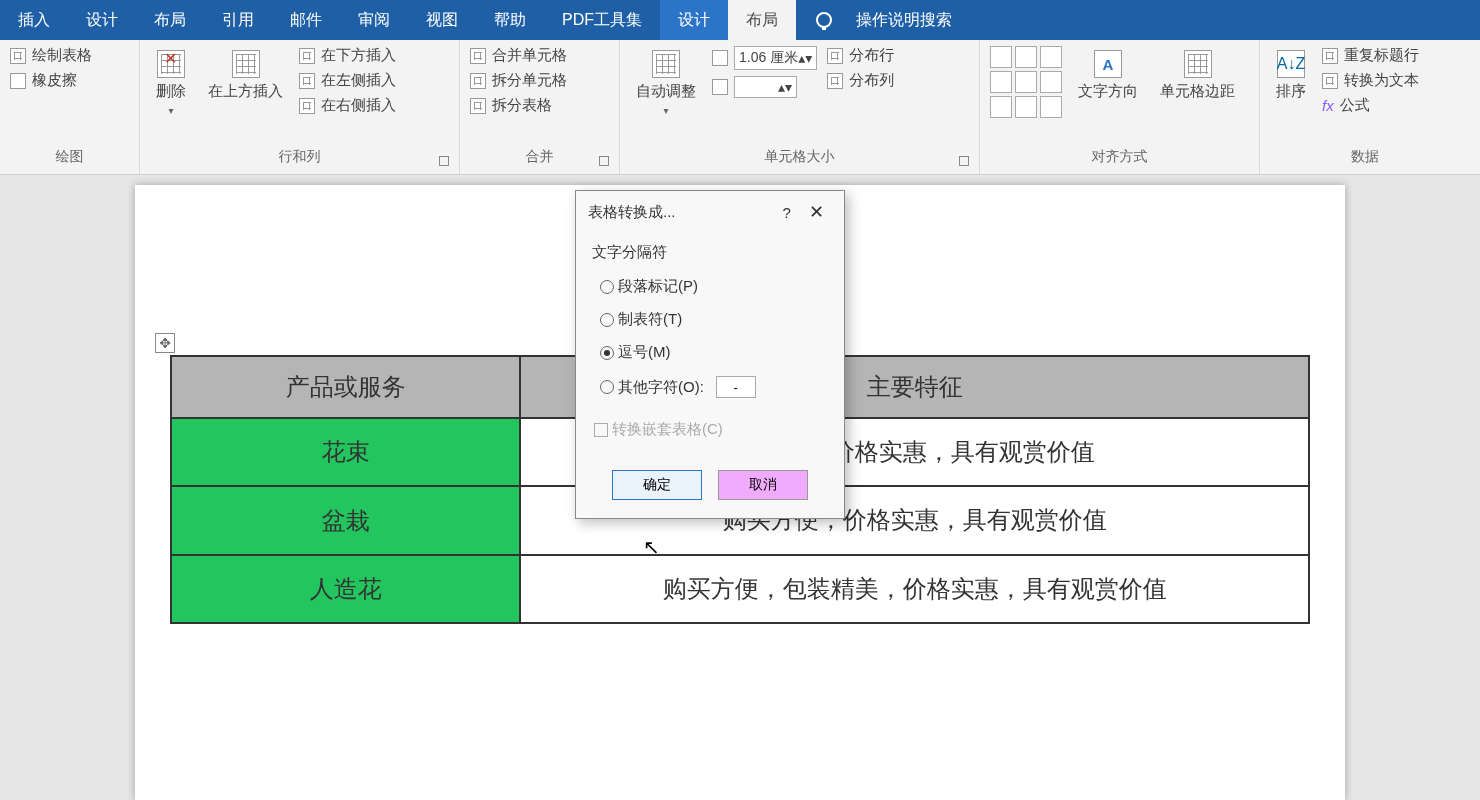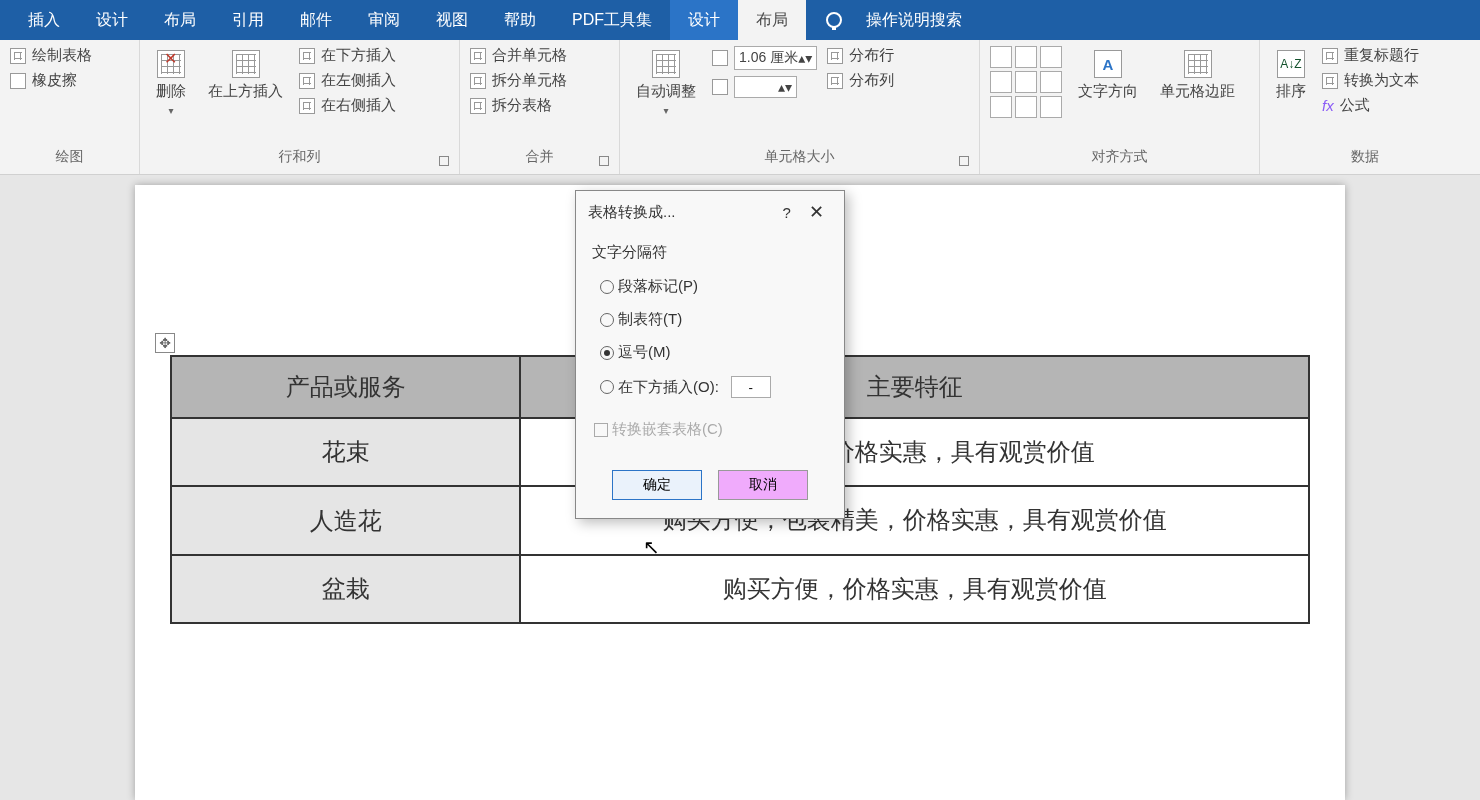--- a/index.html
+++ b/index.html
@@ -1,18 +1,18 @@
 <!DOCTYPE html>
 <html><head>
 <meta charset="utf-8">
 <style>
   * { box-sizing: border-box; margin: 0; padding: 0; font-family: "Microsoft YaHei", "SimSun", sans-serif; }
   body { width: 1480px; height: 800px; background: #e6e6e6; overflow: hidden; position: relative; }
   
-  .tabbar { height: 40px; background: #1e5fa6; display: flex; align-items: center; padding-left: 10px; color: #fff; font-size: 16px; }
+  .tabbar { height: 40px; background: #1e5fa6; display: flex; align-items: center; color: #fff; font-size: 16px; }
   .tab { padding: 0 18px; height: 40px; line-height: 40px; cursor: pointer; }
   .tab.active { background: #f3f3f3; color: #4a4a4a; }
   .tab.lightactive { background: #2b74c7; }
   .tell-me { display: flex; align-items: center; padding-left: 20px; gap: 24px; }
   .bulb-icon { width: 16px; height: 16px; border: 2px solid #fff; border-radius: 50%; position: relative; }
   .bulb-icon:after { content: ""; position: absolute; bottom: -4px; left: 4px; width: 4px; height: 3px; background: #fff; }
   
   .ribbon { height: 135px; background: #f3f3f3; border-bottom: 1px solid #d0d0d0; display: flex; }
   .rgroup { border-right: 1px solid #d9d9d9; display: flex; flex-direction: column; padding: 6px 10px 2px; }
   .rgroup-body { flex: 1; display: flex; gap: 10px; align-items: flex-start; }
@@ -31,21 +31,21 @@
   .align-cell { border: 1px solid #aaa; background: #fff; }
   
   .page-area { position: absolute; top: 175px; left: 0; right: 0; bottom: 0; background: #e6e6e6; display: flex; justify-content: center; padding-top: 10px; }
   .page { width: 1210px; background: #fff; box-shadow: 0 0 8px rgba(0,0,0,.3); position: relative; padding: 35px 20px; }
   
   .table-anchor { position: absolute; top: 148px; left: 20px; width: 20px; height: 20px; border: 1px solid #888; display: flex; align-items: center; justify-content: center; font-size: 14px; color: #666; }
   
   table.doc { position: absolute; top: 170px; left: 35px; width: 1140px; border-collapse: collapse; }
   table.doc td { border: 2px solid #333; padding: 14px 10px; font-size: 24px; text-align: center; background: #fff; color: #333; font-family: "SimSun", serif; }
   table.doc tr.head td { background: #b5b5b5; }
-  table.doc td.label { background: #e5e5e5; width: 350px; }
+  table.doc td.label { background: #22c55e; width: 350px; }
   table.doc td.desc { width: 790px; line-height: 1.6; }
   
   .dialog { position: absolute; top: 5px; left: 440px; width: 270px; background: #f8f8f8; border: 1px solid #888; box-shadow: 4px 4px 12px rgba(0,0,0,.25); z-index: 10; font-size: 15px; color: #333; }
   .dlg-title { display: flex; align-items: center; padding: 10px 12px; }
   .dlg-title .t { flex: 1; }
   .dlg-title .help { padding: 0 10px; cursor: pointer; }
   .dlg-title .close { padding: 0 8px; cursor: pointer; font-size: 18px; }
   .dlg-body { padding: 10px 16px; }
   .dlg-group { padding: 8px 6px; }
   .radio-row { display: flex; align-items: center; gap: 4px; padding: 7px 2px; }
@@ -204,21 +204,21 @@
         <span class="ico grid"></span>
         <span>单元格边距</span>
       </div>
     </div>
     <div class="rgroup-label">对齐方式</div>
   </div>
 
   <div class="rgroup" style="width:210px;border-right:none">
     <div class="rgroup-body">
       <div class="big-btn">
-        <span class="ico" style="display:flex;align-items:center;justify-content:center;color:#14532d;font-size:12px">A↓Z</span>
+        <span class="ico" style="display:flex;align-items:center;justify-content:center;color:#0369a1;font-size:16px">A↓Z</span>
         <span>排序</span>
       </div>
       <div class="btn-stack">
         <div class="row">
             <span class="ico small grid"></span>
             <span>重复标题行</span>
           </div>
         <div class="row">
             <span class="ico small grid"></span>
             <span>转换为文本</span>
@@ -240,26 +240,26 @@
       <tbody>
           <tr class="head">
         <td>产品或服务</td>
         <td>主要特征</td>
       </tr>
       <tr>
         <td class="label">花束</td>
         <td class="desc">装精美，价格实惠，具有观赏价值</td>
       </tr>
       <tr>
+        <td class="label">盆栽</td>
+        <td class="desc">购买方便，价格实惠，具有观赏价值</td>
+      </tr>
+      <tr>
         <td class="label">人造花</td>
         <td class="desc">购买方便，包装精美，价格实惠，具有观赏价值</td>
-      </tr>
-      <tr>
-        <td class="label">盆栽</td>
-        <td class="desc">购买方便，价格实惠，具有观赏价值</td>
       </tr>
     </tbody>
       </table>
 
     <div class="dialog">
       <div class="dlg-title">
         <span class="t">表格转换成...</span>
         <span class="help">?</span>
         <span class="close">✕</span>
       </div>
@@ -273,21 +273,21 @@
           <div class="radio-row">
               <span class="radio"></span>
               <span>制表符(T)</span>
             </div>
           <div class="radio-row">
               <span class="radio sel"></span>
               <span>逗号(M)</span>
             </div>
           <div class="radio-row">
               <span class="radio"></span>
-              <span>在下方插入(O):</span>
+              <span>其他字符(O):</span>
               <input class="other-input" value="-" style="">
             </div>
         </div>
         <div class="radio-row" style="color:#aaa">
             <span class="checkbox"></span>
             <span>转换嵌套表格(C)</span>
           </div>
       </div>
       <div class="dlg-footer">
         <button class="dlg-btn primary">确定</button>

